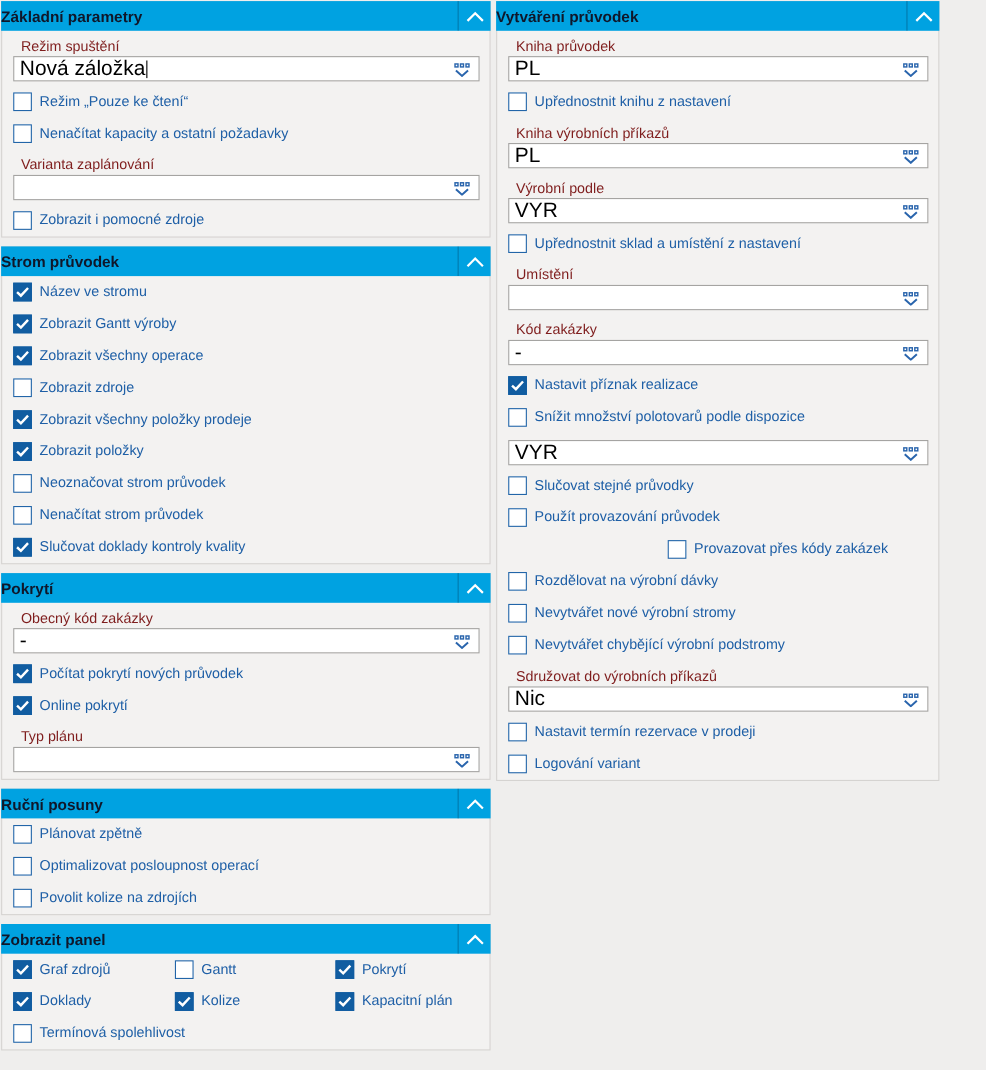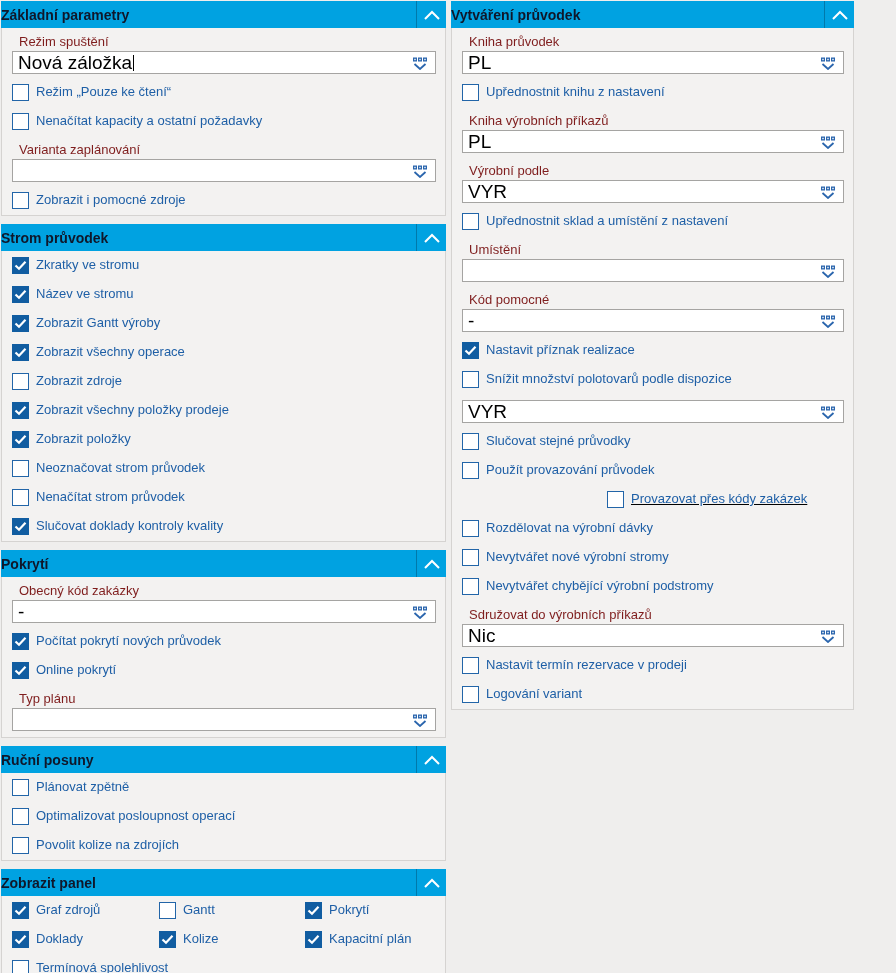--- a/index.html
+++ b/index.html
@@ -134,30 +134,20 @@
           <span class="panel-title">Strom průvodek</span>
           <span class="collapse-btn">
             <span class="chevron">
               <svg width="20" height="12" viewBox="0 0 20 12">
                 <polyline points="3,10 10,3 17,10" fill="none" stroke="#fff" stroke-width="2"></polyline>
               </svg>
             </span>
           </span>
         </div>
         <div class="panel-body">
-          <div class="check-row">
-            <span class="checkbox checked">
-              <span class="check-icon">
-                <svg width="13" height="11" viewBox="0 0 13 11">
-                  <polyline points="1.5,5.5 5,8.8 11.5,1.8" fill="none" stroke="#fff" stroke-width="2.2"></polyline>
-                </svg>
-              </span>
-            </span>
-            <span class="check-label">Zkratky ve stromu</span>
-          </div>
           <div class="check-row">
             <span class="checkbox checked">
               <span class="check-icon">
                 <svg width="13" height="11" viewBox="0 0 13 11">
                   <polyline points="1.5,5.5 5,8.8 11.5,1.8" fill="none" stroke="#fff" stroke-width="2.2"></polyline>
                 </svg>
               </span>
             </span>
             <span class="check-label">Název ve stromu</span>
           </div>
@@ -477,21 +467,21 @@
                   <rect x="6" y="0.5" width="4" height="4" fill="#2a65ad"></rect>
                   <rect x="7.3" y="1.8" width="1.4" height="1.4" fill="#fff"></rect>
                   <rect x="11" y="0.5" width="4" height="4" fill="#2a65ad"></rect>
                   <rect x="12.3" y="1.8" width="1.4" height="1.4" fill="#fff"></rect>
                   <path d="M2.5 7 L8 12 L13.5 7" fill="none" stroke="#2a65ad" stroke-width="1.8"></path>
                 </svg>
               </span>
             </div>
           </div>
           <div class="field">
-            <div class="field-label">Kód pomocné</div>
+            <div class="field-label">Kód zakázky</div>
             <div class="combobox">
               <span class="combo-value">-</span>
               <span class="combo-icon">
                 <svg width="16" height="13" viewBox="0 0 16 13">
                   <rect x="1" y="0.5" width="4" height="4" fill="#2a65ad"></rect>
                   <rect x="2.3" y="1.8" width="1.4" height="1.4" fill="#fff"></rect>
                   <rect x="6" y="0.5" width="4" height="4" fill="#2a65ad"></rect>
                   <rect x="7.3" y="1.8" width="1.4" height="1.4" fill="#fff"></rect>
                   <rect x="11" y="0.5" width="4" height="4" fill="#2a65ad"></rect>
                   <rect x="12.3" y="1.8" width="1.4" height="1.4" fill="#fff"></rect>
@@ -531,21 +521,21 @@
             </div>
           </div>
           <div class="check-row">
             <span class="checkbox"></span>
             <span class="check-label">Slučovat stejné průvodky</span>
           </div>
           <div class="check-row">
             <span class="checkbox"></span>
             <span class="check-label">Použít provazování průvodek</span>
           </div>
-          <div class="check-row" style="margin-left: 145px; text-decoration: underline;">
+          <div class="check-row" style="margin-left: 145px;">
             <span class="checkbox"></span>
             <span class="check-label">Provazovat přes kódy zakázek</span>
           </div>
           <div class="check-row">
             <span class="checkbox"></span>
             <span class="check-label">Rozdělovat na výrobní dávky</span>
           </div>
           <div class="check-row">
             <span class="checkbox"></span>
             <span class="check-label">Nevytvářet nové výrobní stromy</span>

